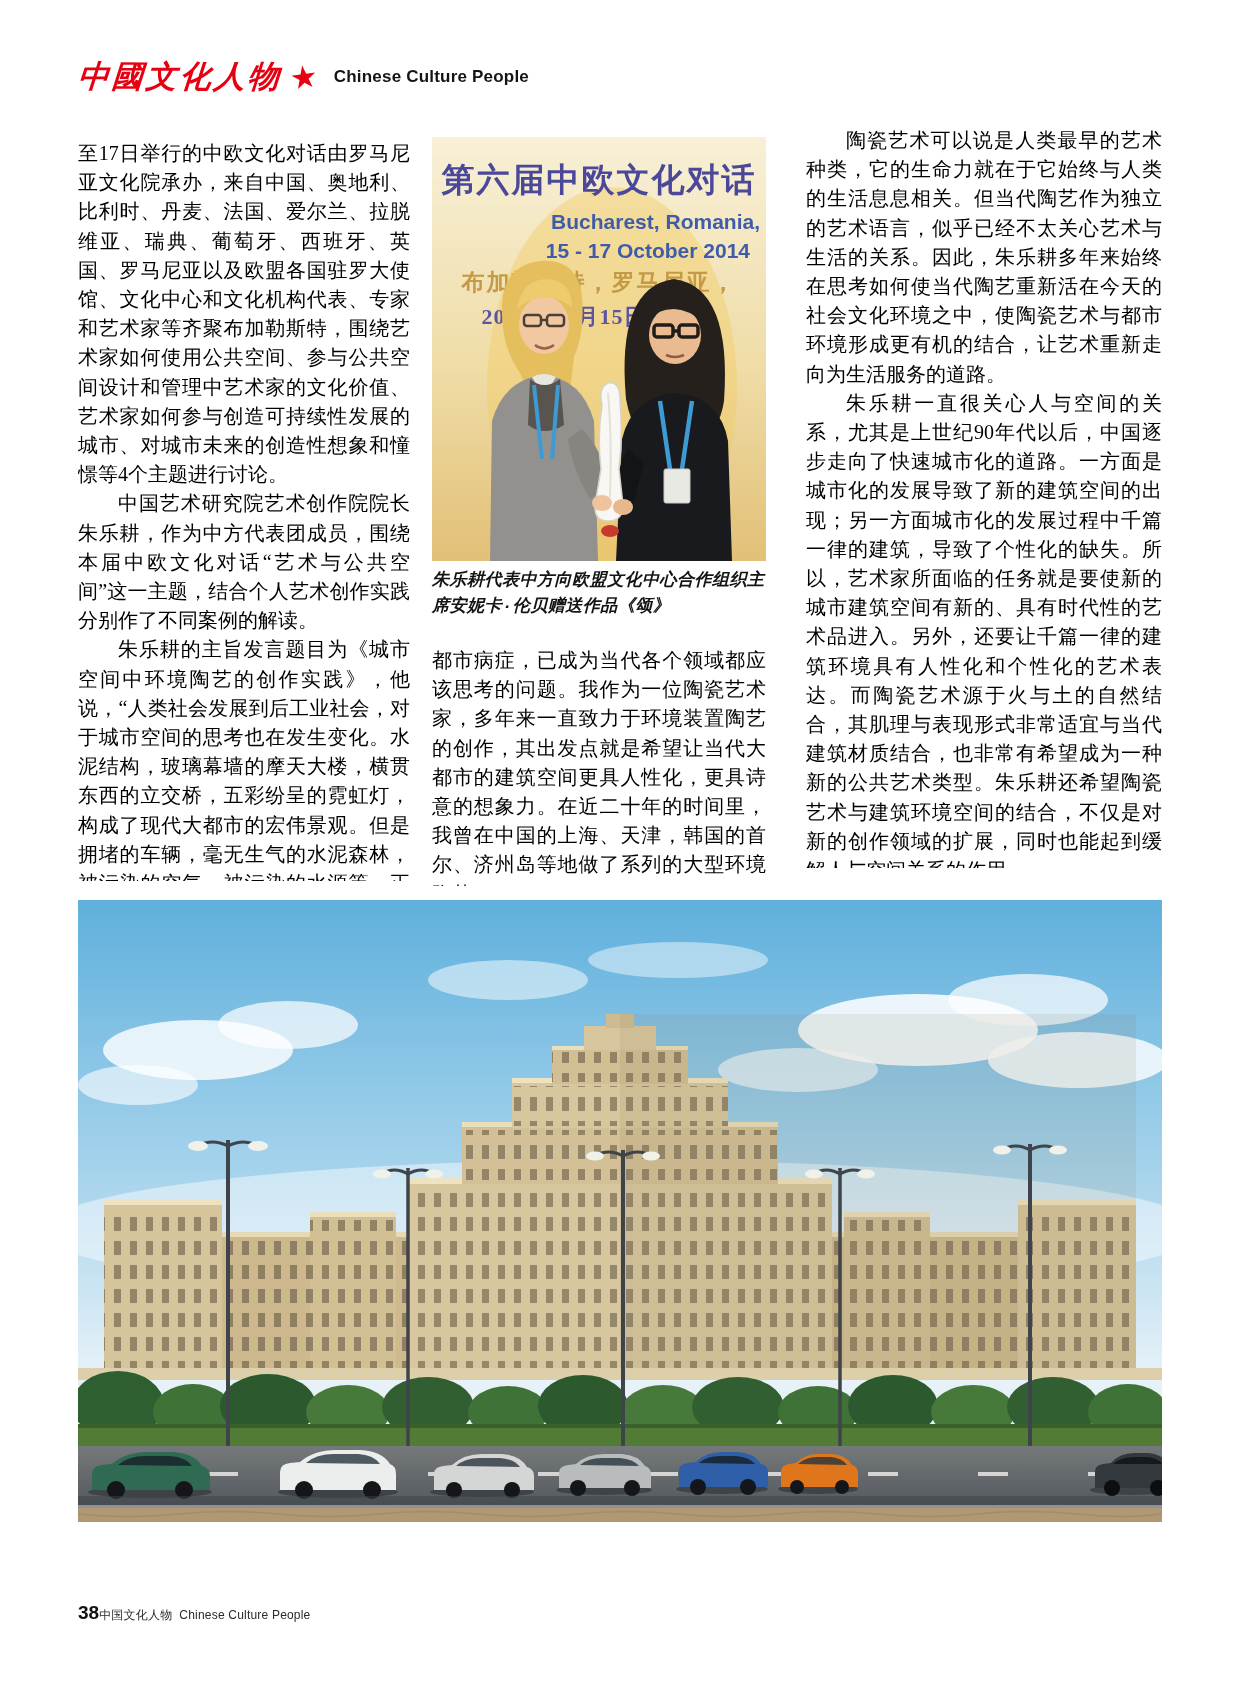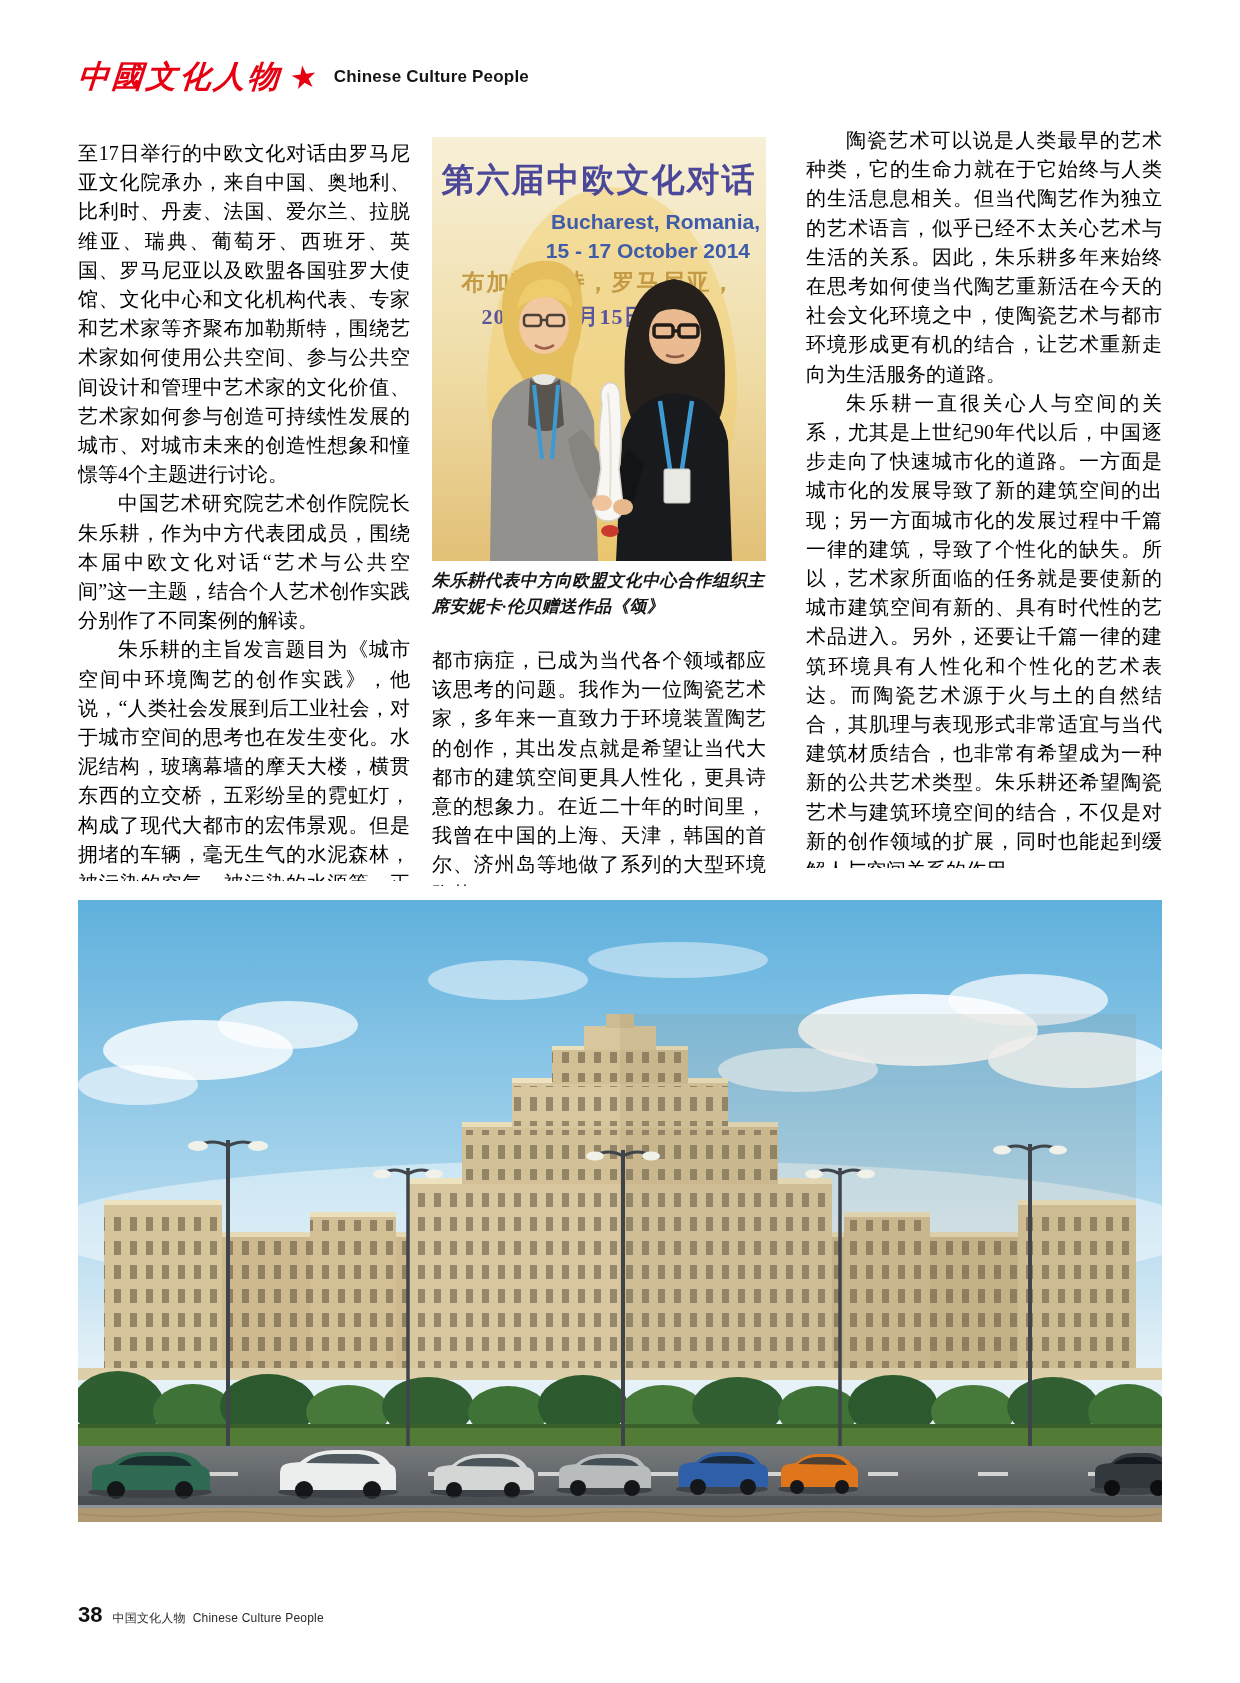--- a/index.html
+++ b/index.html
@@ -18,28 +18,28 @@
   .col2{left:432px;top:646px;width:334px;height:240px;}
   .col3{left:806px;top:126px;width:356px;height:742px;}
   .body-p{margin:0;font-family:"Liberation Serif", serif;font-size:20px;line-height:29.2px;
           color:#000000;text-align:justify;}
   .indent{text-indent:2em;}
   
   .photo-top{position:absolute;left:432px;top:137px;width:334px;height:376px;}
   .photo-bottom{position:absolute;left:78px;top:900px;width:1084px;height:622px;}
   .photo-top svg,.photo-bottom svg{display:block;}
   
-  .cap{position:absolute;font-family:Liberation Serif, serif;font-style:italic;font-weight:700;
+  .cap{position:absolute;font-family:Liberation Mono, monospace;font-style:italic;font-weight:700;
        color:#141414;letter-spacing:0.5px;}
   .cap1{left:432px;top:568px;width:334px;font-size:17px;line-height:26px;text-align:left;}
   .cap2{left:78px;top:1537px;width:1084px;font-size:17.5px;line-height:24px;}
   
   .footer{position:absolute;left:78px;top:1602px;display:flex;align-items:baseline;
           font-family:"Liberation Sans", sans-serif;color:#2b2b2b;}
-  .pg-num{font-weight:700;font-size:22px;color:#111;margin-right:10px;}
+  .pg-num{font-weight:700;font-size:19px;color:#111;margin-right:0;}
   .footer-brand{font-size:12px;letter-spacing:0.2px;}
   .footer-brand + .footer-brand{margin-left:7px;}
   
   .bt1{font-family:"Liberation Serif", serif;font-weight:700;font-size:33px;fill:#4c4899;letter-spacing:2px;}
   .bt2{font-family:"Liberation Sans", sans-serif;font-weight:700;font-size:21px;fill:#3f5caa;}
   .btg{font-family:"Liberation Serif", serif;font-weight:700;font-size:23px;fill:#c59a45;letter-spacing:2px;}
   .btp{font-family:"Liberation Serif", serif;font-weight:700;font-size:22px;fill:#5b55a0;letter-spacing:1px;}
 </style>
 </head>
 <body>

